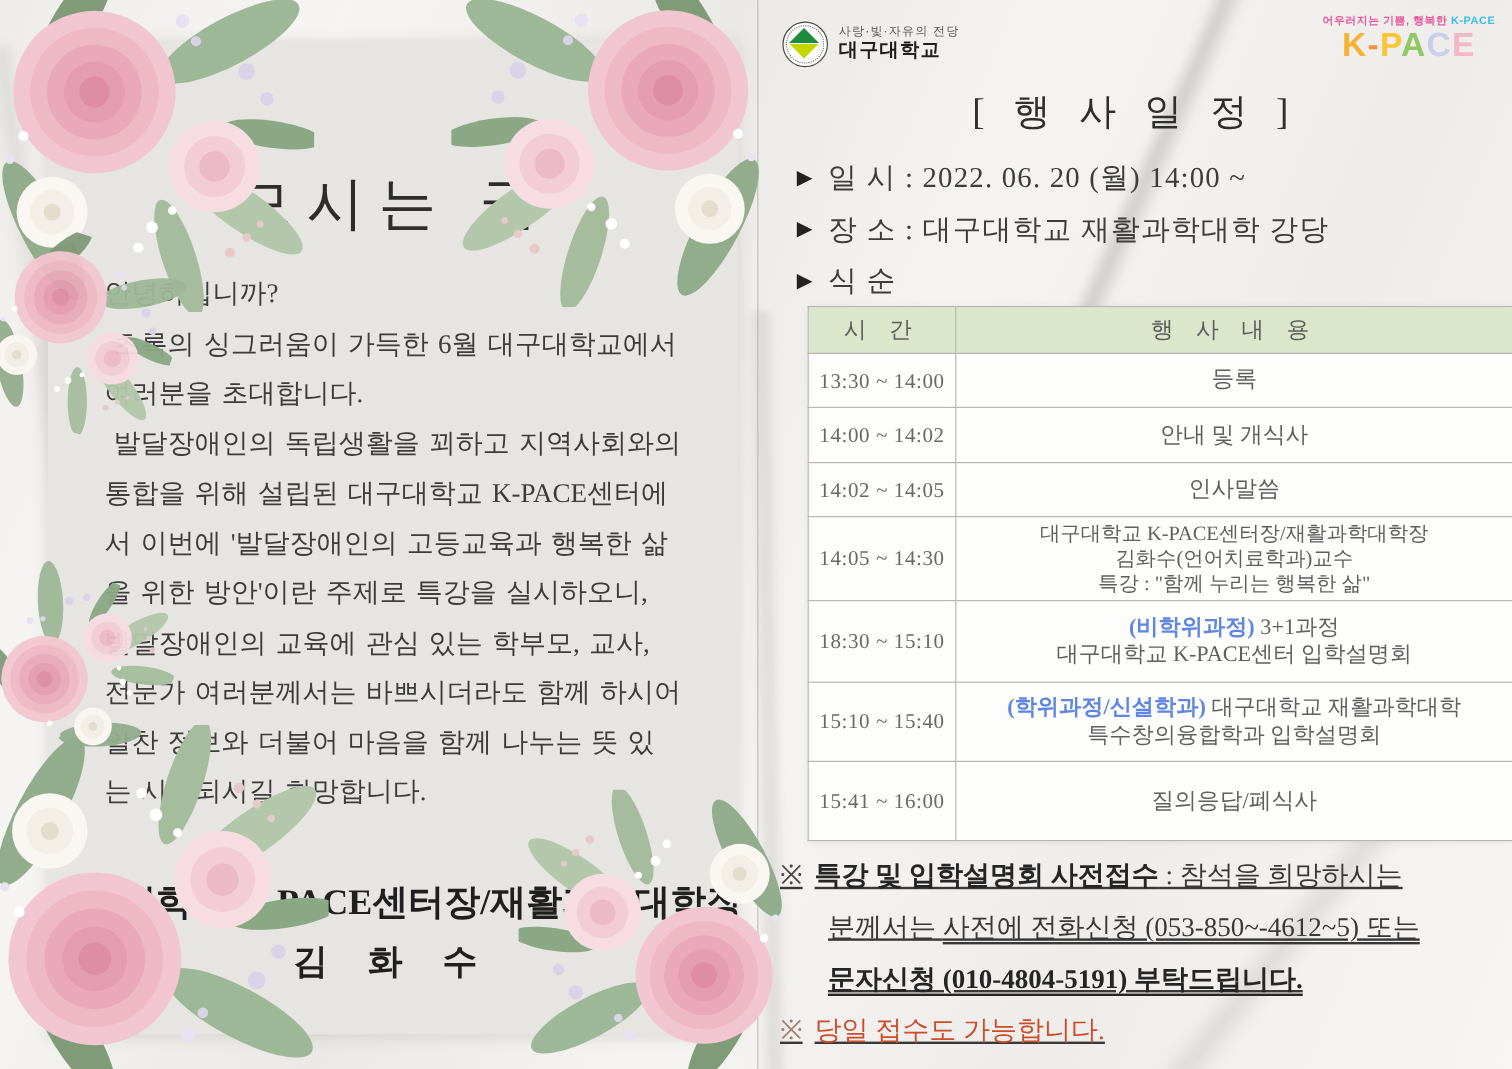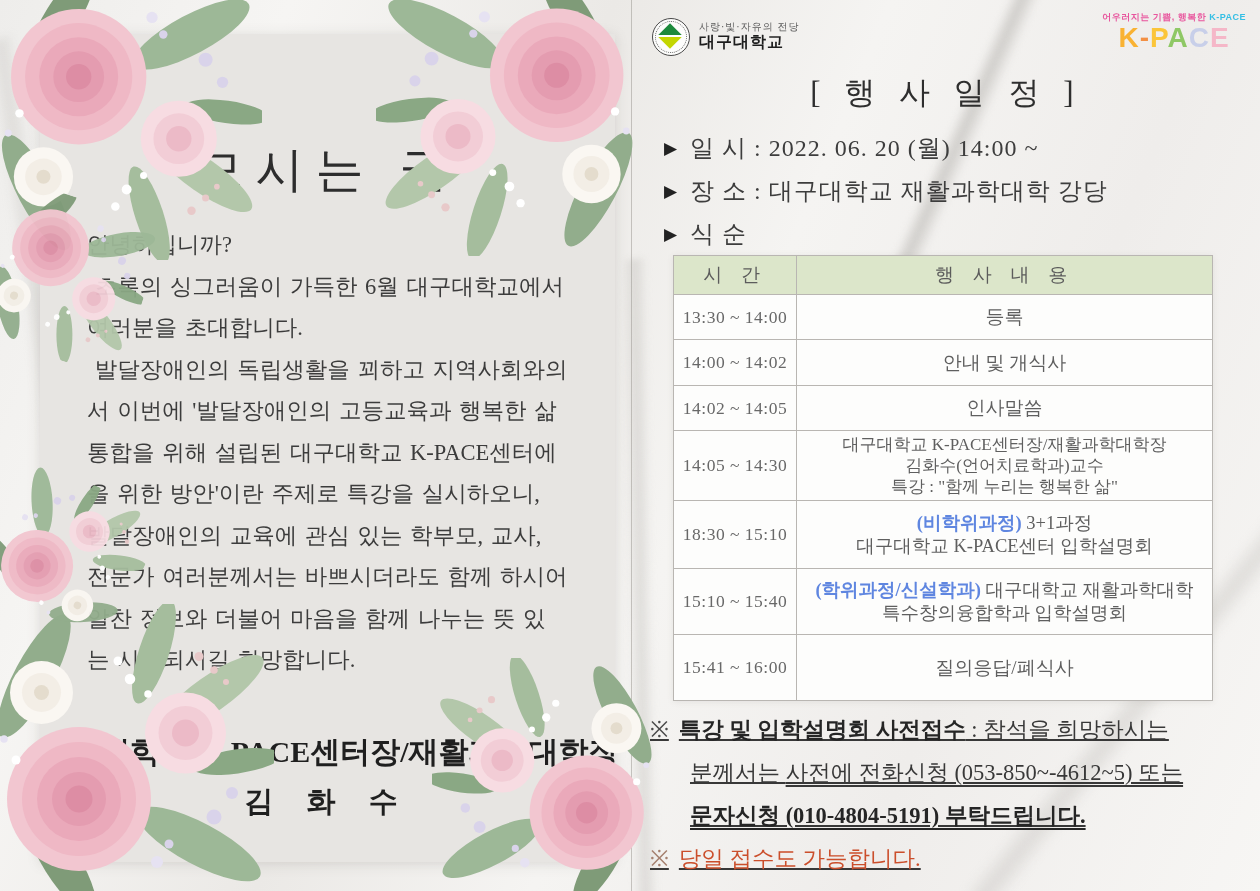--- a/index.html
+++ b/index.html
@@ -60,21 +60,21 @@
   .kpace-letters{font-size:28px; font-weight:bold; letter-spacing:1px;}
   .k1{color:#f9b233;} .k2{color:#f39044;} .k3{color:#fbc539;}
   .k4{color:#8fc865;} .k5{color:#c8cfe9;} .k6{color:#f5b7c8;}
 
   .event-title{position:absolute; left:632px; top:72px; width:628px; text-align:center;
     font-size:31px; letter-spacing:8px; color:#2e2e2e;}
   .bullets{position:absolute; left:664px; top:126px;}
   .bullet-row{height:43px; display:flex; align-items:center; font-size:24px; color:#3d3d3d; letter-spacing:1px;}
   .bullet-marker{font-size:17px; color:#222; margin-right:12px; font-family:"DejaVu Sans",sans-serif;}
 
-  .schedule-table{position:absolute; left:673px; top:255px; width:540px; border-collapse:collapse;
+  .schedule-table{position:absolute; left:673px; top:255px; width:588px; border-collapse:collapse;
     background:#fdfdfc; box-shadow:0 1px 6px rgba(120,115,110,.12);}
   .schedule-table td,.schedule-table th{border:1px solid #b9b6b2; padding:0; text-align:center; vertical-align:middle;}
   .schedule-table th{background:#dce6ca; height:38px; font-size:19px; font-weight:normal;
     letter-spacing:7px; color:#5c5c5c;}
   .col-time{width:122px; font-size:17.5px; color:#686868; letter-spacing:0.5px;}
   .col-content{font-size:19px; color:#5f5f5f;}
   .r-h45{height:45px;border-radius:13px;} .r-h46{height:46px;} .r-h70{height:70px;} .r-h68{height:68px;} .r-h66{height:66px;}
   .cell-lines{line-height:22px;}
   .small-lines{font-size:17px; line-height:21px;}
   .mid-lines{font-size:18.5px; line-height:23px;}
@@ -140,22 +140,22 @@
   <div class="vein v4"></div>
   <div class="divider"></div>
 
   <div class="invite-card">
     <div class="invite-title">모시는 글</div>
     <div class="invite-body">
       <div class="body-line">안녕하십니까?</div>
       <div class="body-line"> 초록의 싱그러움이 가득한 6월 대구대학교에서</div>
       <div class="body-line">여러분을 초대합니다.</div>
       <div class="body-line"> 발달장애인의 독립생활을 꾀하고 지역사회와의</div>
+      <div class="body-line">통합을 위해 설립된 대구대학교 K-PACE센터에</div>
       <div class="body-line">서 이번에 '발달장애인의 고등교육과 행복한 삶</div>
-      <div class="body-line">통합을 위해 설립된 대구대학교 K-PACE센터에</div>
       <div class="body-line">을 위한 방안'이란 주제로 특강을 실시하오니,</div>
       <div class="body-line">발달장애인의 교육에 관심 있는 학부모, 교사,</div>
       <div class="body-line">전문가 여러분께서는 바쁘시더라도 함께 하시어</div>
       <div class="body-line">알찬 정보와 더불어 마음을 함께 나누는 뜻 있</div>
       <div class="body-line">는 시간되시길 희망합니다.</div>
     </div>
     <div class="invite-sign">
       <div class="sign-title">대구대학교 K-PACE센터장/재활과학대학장</div>
       <div class="sign-name">김 화 수</div>
     </div>

